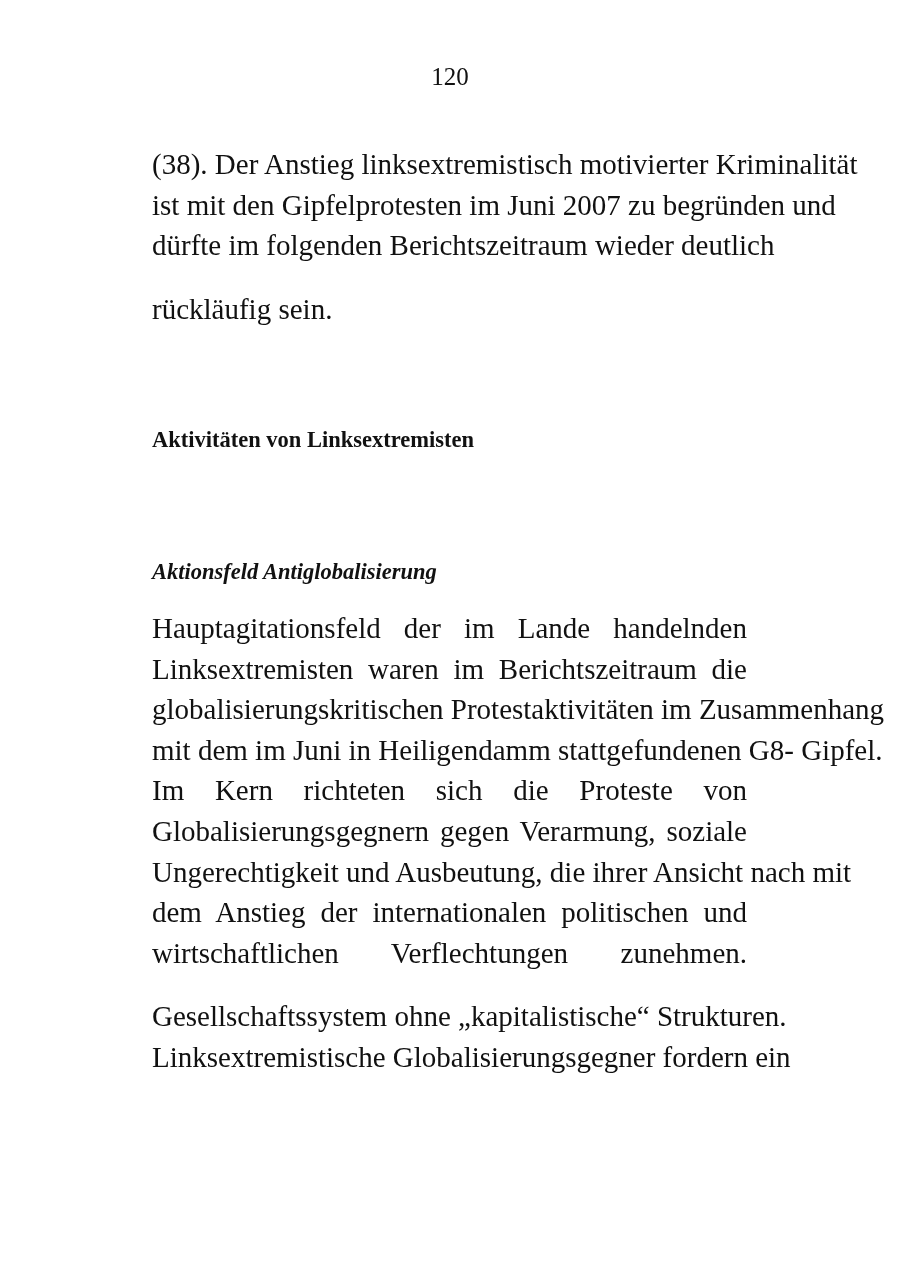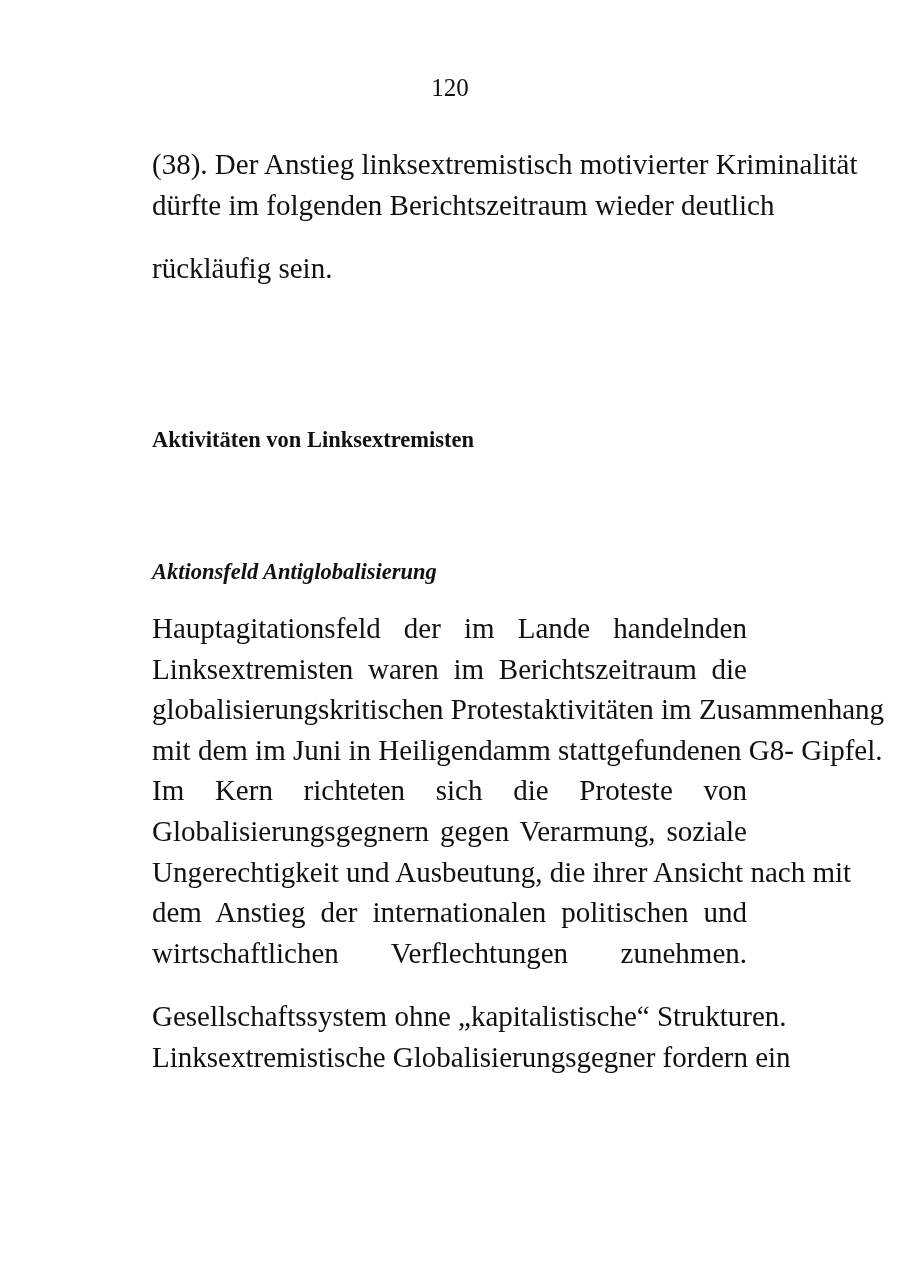--- a/index.html
+++ b/index.html
@@ -10,21 +10,21 @@
     body {
       width: 900px;
       height: 1274px;
       position: relative;
       overflow: hidden;
       font-family: "Liberation Serif", "DejaVu Serif", serif;
       color: #111111;
     }
     .page-number {
       position: absolute;
-      top: 72px;
+      top: 61px;
       left: 0;
       width: 900px;
       text-align: center;
       font-size: 25px;
       line-height: 32px;
     }
     .para {
       position: absolute;
       left: 152px;
       width: 595px;
@@ -52,20 +52,21 @@
       white-space: nowrap;
     }
   </style>
 </head>
 <body>
 
 <div class="page-number">120</div>
 
 <div class="para" style="top:144px;">
   <span class="line">(38). Der Anstieg linksextremistisch motivierter Kriminalität</span>
+  <span class="line">ist mit den Gipfelprotesten im Juni 2007 zu begründen und</span>
   <span class="line">dürfte im folgenden Berichtszeitraum wieder deutlich</span>
   <span class="line last">rückläufig sein.</span>
 </div>
 
 <div class="heading" style="top:425px;">Aktivitäten von Linksextremisten</div>
 
 <div class="heading" style="top:557px;font-style:italic;">Aktionsfeld Antiglobalisierung</div>
 
 <div class="para" style="top:608px;">
   <span class="line">Hauptagitationsfeld der im Lande handelnden</span>

